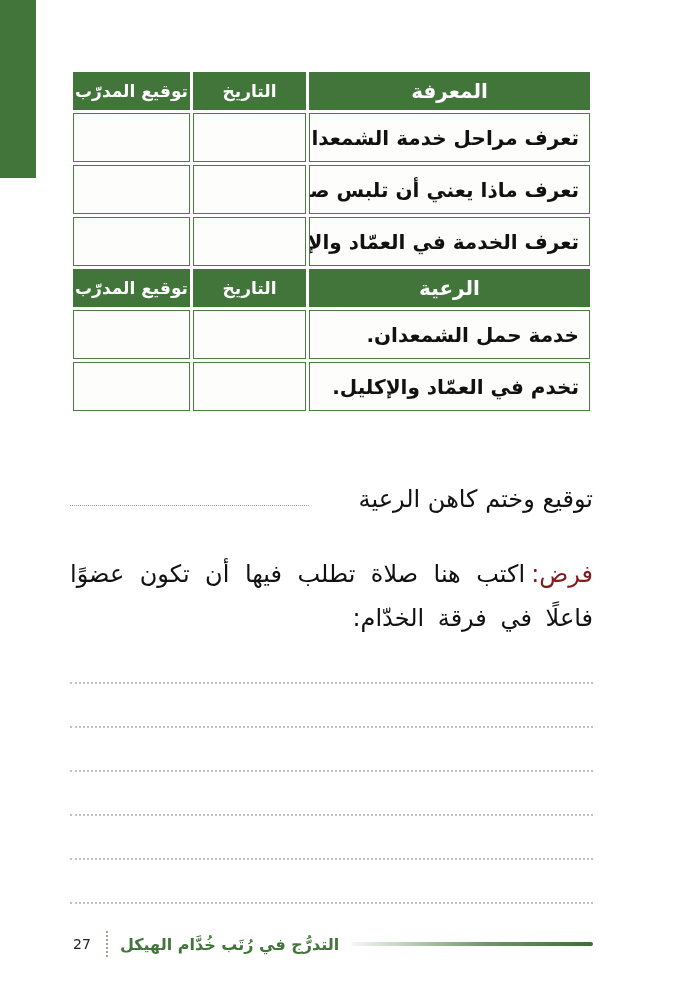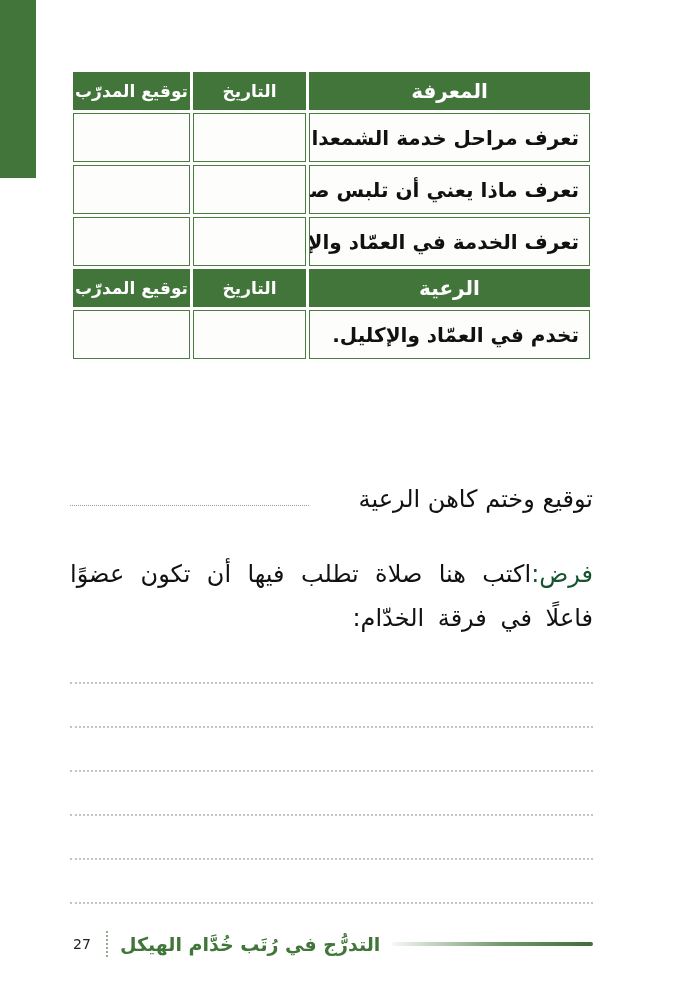--- a/index.html
+++ b/index.html
@@ -74,21 +74,21 @@
   
   .assignment{
     position:absolute;top:552px;left:70px;right:86px;
     margin:0;
     direction:rtl;
     text-align:justify;
     font-size:24px;
     line-height:44px;
     word-spacing:6px;
   }
-  .green-label{color:#14532d;margin-left:0;}
+  .green-label{color:#7f1d1d;margin-left:6px;}
   
   .writing-lines{
     position:absolute;top:640px;left:70px;right:86px;
   }
   .wline{
     height:42px;
     border-bottom:2px dotted #c3c3c3;
   }
   
   .footer{
@@ -101,21 +101,21 @@
     min-width:24px;text-align:center;
   }
   .footer-divider{
     height:26px;width:0;
     border-left:2px dotted #94a98d;
   }
   .footer-title{
     direction:rtl;
     color:#417539;
     font-weight:bold;
-    font-size:19px;
+    font-size:16px;
     white-space:nowrap;
   }
   .footer-rule{
     flex:1;height:4px;
     background:linear-gradient(to right,rgba(65,117,57,0.05),rgba(65,117,57,0.75) 55%,#3c6e35);
     border-radius:2px;
   }
 </style>
 </head>
 <body>
@@ -150,20 +150,25 @@
         <td class="item">تعرف الخدمة في العمّاد والإكليل.</td>
         <td class="blank"></td>
         <td class="blank"></td>
       </tr>
       <tr class="head">
         <td class="sec-title">الرعية</td>
         <td class="sub-head">التاريخ</td>
         <td class="sub-head">توقيع المدرّب</td>
       </tr>
       <tr class="body-row">
+        <td class="item">خدمة حمل الشمعدان.</td>
+        <td class="blank"></td>
+        <td class="blank"></td>
+      </tr>
+      <tr class="body-row">
         <td class="item">تخدم في العمّاد والإكليل.</td>
         <td class="blank"></td>
         <td class="blank"></td>
       </tr>
     </tbody>
   </table>
 
   <div class="sig-row">
     <span class="sig-label">توقيع وختم كاهن الرعية</span>
     <span class="sig-leader"></span>

